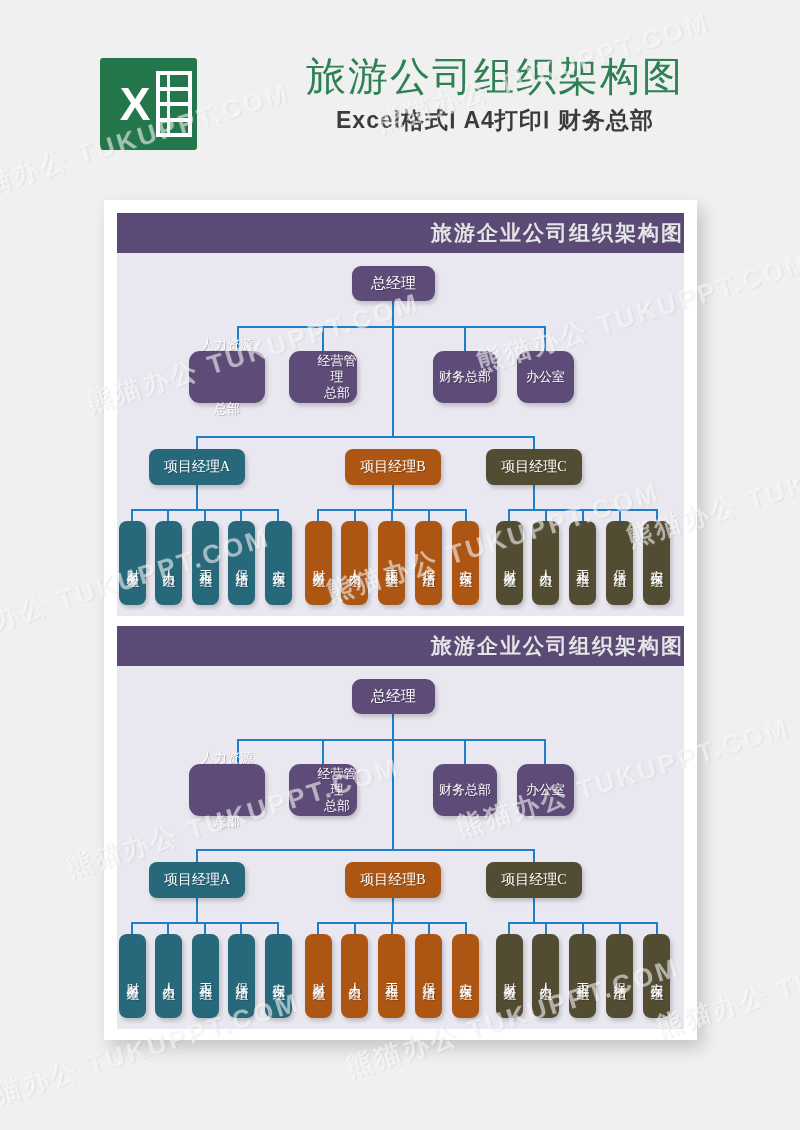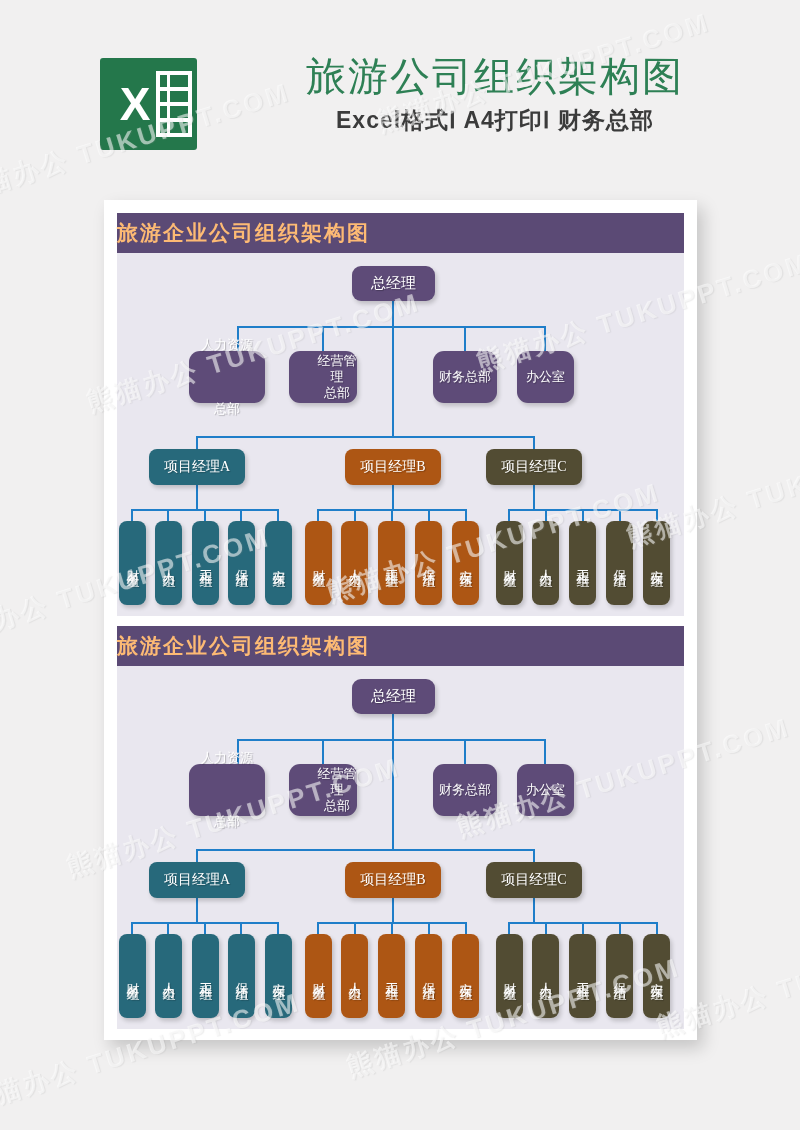--- a/index.html
+++ b/index.html
@@ -25,21 +25,21 @@
   .header-text { position:absolute; left:205px; right:15px; top:54px; text-align:center; }
   .main-title { color:#2e8055; font-size:40px; font-weight:normal; letter-spacing:2px; line-height:1.1; }
   .sub-title  { color:#3b3b3b; font-size:23px; font-weight:bold; margin-top:7px; letter-spacing:1px; }
 
   
   .card { position:absolute; left:104px; top:200px; width:593px; height:840px;
     background:#ffffff; padding:13px;
     box-shadow:6px 8px 16px rgba(0,0,0,0.18); }
   .chart { width:567px; }
   .chart + .chart { margin-top:10px; }
-  .chart-bar { height:40px; background:#5b4a75; color:#fdba74; text-align:left;
+  .chart-bar { height:40px; background:#5b4a75; color:#e5e5e5; text-align:right;
     font-size:21px; font-weight:bold; line-height:40px; letter-spacing:2px; }
   .chart-body { position:relative; height:363px; background:#e9e7ef; }
 
   
   .node { position:absolute; color:#fff; text-align:center;
     font-family:"Liberation Serif","DejaVu Serif",serif;
     box-shadow:2px 3px 4px rgba(0,0,0,0.18);
     display:flex; flex-direction:column; justify-content:center; align-items:center;
     text-shadow:1px 1px 1px rgba(0,0,0,0.25); }
   .purple { background:#5e4b78; }

